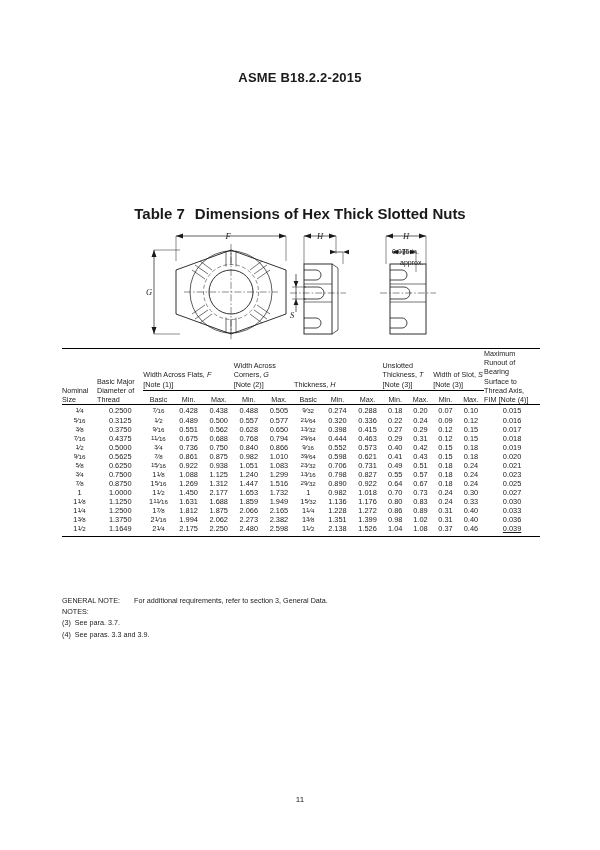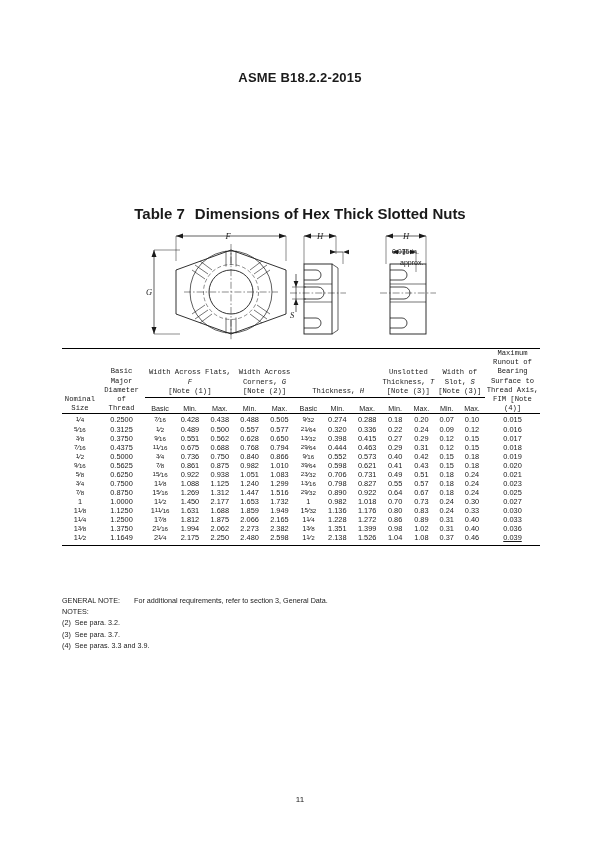--- a/index.html
+++ b/index.html
@@ -31,22 +31,22 @@
 
   
   .tbl-wrap{position:absolute;top:348px;left:62px;width:478px;}
   table.main{border-collapse:collapse;width:478px;font-size:7.2px;}
   table.main td,table.main th{padding:0;font-weight:normal;}
 
   .rule-top{border-top:1.1px solid #000;}
   .rule-bot{border-bottom:1.1px solid #000;}
 
   .grp{
-    text-align:center;font-weight:bold;font-size:7.2px;
-    line-height:9.2px;vertical-align:bottom;padding-bottom:1px;font-family:Liberation Mono, monospace;
+    font-weight:bold;font-size:7.2px;
+    line-height:9.2px;vertical-align:bottom;padding-bottom:1px;
   }
   .grp .ul{border-bottom:.7px solid #000;display:block;padding-bottom:1.5px;}
   .sub{
     text-align:center;font-weight:bold;font-size:7.2px;
     padding-top:2px;padding-bottom:3px;vertical-align:bottom;
   }
 
   td.num{text-align:center;font-size:7.4px;padding:1.15px 0;white-space:nowrap;}
   td.frac{text-align:center;font-size:7.4px;padding:1.15px 0;white-space:nowrap;}
 
@@ -501,20 +501,19 @@
         </tbody>
     </table>
   </div>
 
   <div class="general-note">
     <div>
       <span class="lbl">GENERAL NOTE:</span><span class="gap"></span><span>For additional requirements, refer to section 3, General Data.</span>
     </div>
     <div>NOTES:</div>
     <div class="notes-list" id="notes-list">
-        <div>(2)  See para. 3.2.</div>
         <div>(3)  See para. 3.7.</div>
         <div>(4)  See paras. 3.3 and 3.9.</div>
       </div>
   </div>
 
   <div class="folio">11</div>
 </div>
 
 </body></html>

